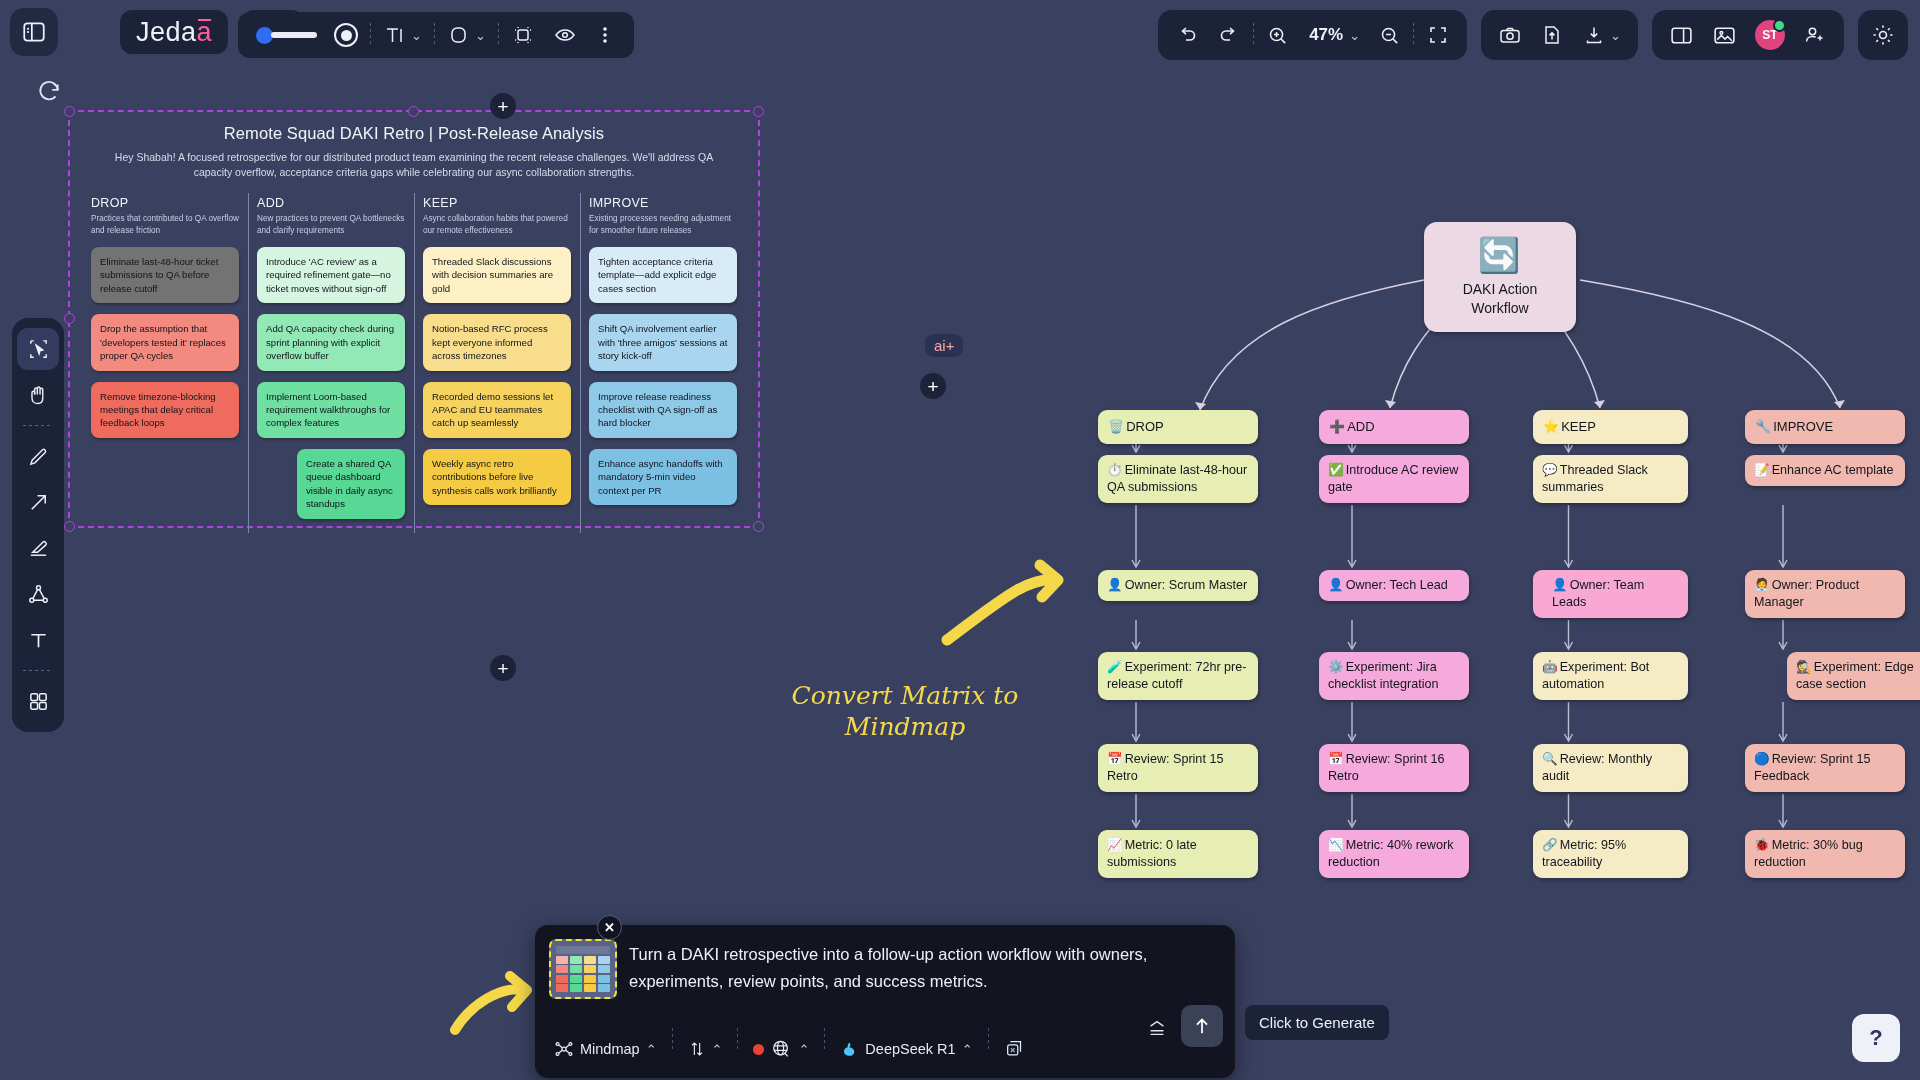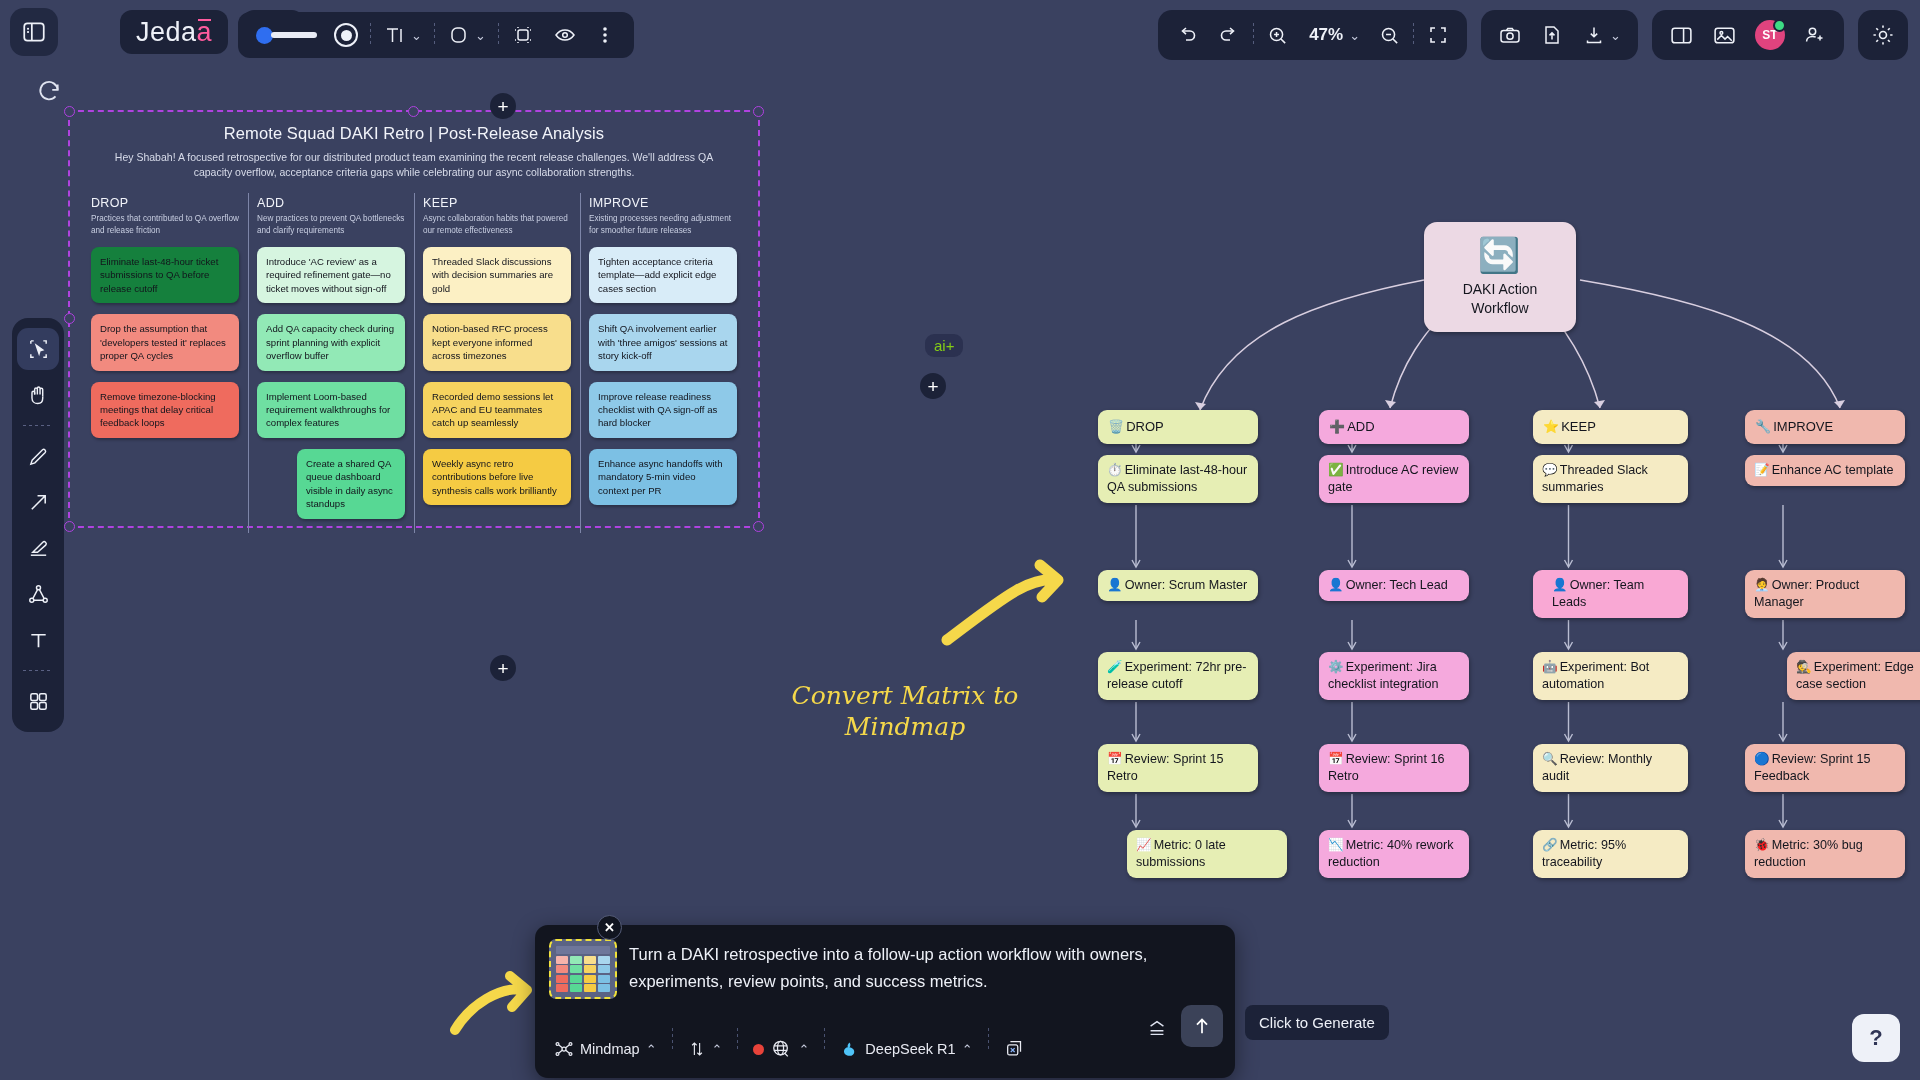--- a/index.html
+++ b/index.html
@@ -73,21 +73,21 @@
     border-radius:8px; padding:8px 9px; margin-top:11px; font-size:9.6px; line-height:1.4;
     color:#12141c; box-shadow: 1px 2px 3px rgba(0,0,0,.28); min-height:52px;
   }
   .handle { position:absolute; width:11px;height:11px;border-radius:50%;border:1.6px solid #b042e0; background:#3a4160; }
   .handle.tl{left:-6px;top:-6px;} .handle.tr{right:-6px;top:-6px;}
   .handle.bl{left:-6px;bottom:-6px;} .handle.br{right:-6px;bottom:-6px;}
   .handle.ml{left:-6px;top:50%;margin-top:-6px;} .handle.tm{left:50%;margin-left:-6px;top:-6px;}
 
   .plus-btn { position:absolute; width:26px;height:26px;border-radius:50%;background:#1c2238;color:#fff;
     display:flex;align-items:center;justify-content:center;font-size:19px; line-height:1; z-index:20;}
-  .aiplus { position:absolute; background:#2b3150;border-radius:9px;padding:3px 9px;color:#84cc16;font-size:15px;z-index:20;}
+  .aiplus { position:absolute; background:#2b3150;border-radius:9px;padding:3px 9px;color:#fca5a5;font-size:15px;z-index:20;}
   .refresh-ic { position:absolute; left:36px; top:78px; color:#dfe3f0; z-index:20;}
 
   
   .mm { position:absolute; left:0; top:0; width:1920px; height:1080px; z-index:8; pointer-events:none;}
   .node {
     position:absolute; border-radius:9px; padding:7px 9px; font-size:12.6px; line-height:1.35;
     color:#14161e; box-shadow: 1px 2px 4px rgba(0,0,0,.33);
   }
   .node.center {
     width:152px; text-align:center; padding:16px 10px 14px; border-radius:13px; font-size:14px;
@@ -368,21 +368,21 @@
   <span class="handle ml"></span>
   <span class="handle bl"></span>
   <span class="handle br"></span>
   <div class="m-inner">
     <div class="m-title">Remote Squad DAKI Retro | Post-Release Analysis</div>
     <div class="m-sub">Hey Shabah! A focused retrospective for our distributed product team examining the recent release challenges. We'll address QA capacity overflow, acceptance criteria gaps while celebrating our async collaboration strengths.</div>
     <div class="m-cols" id="matrix-columns">
         <div class="m-col">
           <div class="m-col-h">DROP</div>
           <div class="m-col-d">Practices that contributed to QA overflow and release friction</div>
-          <div class="m-card" style="background: #15803d;">Eliminate last-48-hour ticket submissions to QA before release cutoff</div>
+          <div class="m-card" style="background: #737373;">Eliminate last-48-hour ticket submissions to QA before release cutoff</div>
           <div class="m-card" style="background: rgb(242, 138, 127);">Drop the assumption that 'developers tested it' replaces proper QA cycles</div>
           <div class="m-card" style="background: rgb(239, 107, 94);">Remove timezone-blocking meetings that delay critical feedback loops</div>
         </div>
         <div class="m-col">
           <div class="m-col-h">ADD</div>
           <div class="m-col-d">New practices to prevent QA bottlenecks and clarify requirements</div>
           <div class="m-card" style="background: rgb(214, 245, 224);">Introduce 'AC review' as a required refinement gate—no ticket moves without sign-off</div>
           <div class="m-card" style="background: rgb(146, 233, 182);">Add QA capacity check during sprint planning with explicit overflow buffer</div>
           <div class="m-card" style="background: rgb(111, 223, 162);">Implement Loom-based requirement walkthroughs for complex features</div>
           <div class="m-card" style="background: rgb(87, 216, 148); margin-left: 40px;">Create a shared QA queue dashboard visible in daily async standups</div>
@@ -457,21 +457,21 @@
 <div class="mm" id="mindmap-layer">
     <div class="node center" style="left: 1424px; top: 222px; background: rgb(236, 217, 228);">
       <div style="font-size:34px;line-height:1;margin-bottom:8px;">🔄</div>
       <div>DAKI Action Workflow</div>
     </div>
     <div class="node branch" style="left: 1098px; top: 410px; width: 160px; background: rgb(230, 238, 180);"><span class="em">🗑️</span><span>DROP</span></div>
     <div class="node" style="left: 1098px; top: 455px; width: 160px; background: rgb(230, 238, 180);"><span class="em">⏱️</span><span>Eliminate last-48-hour QA submissions</span></div>
     <div class="node" style="left: 1098px; top: 570px; width: 160px; background: rgb(230, 238, 180);"><span class="em">👤</span><span>Owner: Scrum Master</span></div>
     <div class="node" style="left: 1098px; top: 652px; width: 160px; background: rgb(230, 238, 180);"><span class="em">🧪</span><span>Experiment: 72hr pre-release cutoff</span></div>
     <div class="node" style="left: 1098px; top: 744px; width: 160px; background: rgb(230, 238, 180);"><span class="em">📅</span><span>Review: Sprint 15 Retro</span></div>
-    <div class="node" style="left: 1127px; top: 830px; width: 160px; background: rgb(230, 238, 180);"><span class="em">📈</span><span>Metric: 0 late submissions</span></div>
+    <div class="node" style="left: 1098px; top: 830px; width: 160px; background: rgb(230, 238, 180);"><span class="em">📈</span><span>Metric: 0 late submissions</span></div>
     <div class="node branch" style="left: 1319px; top: 410px; width: 150px; background: rgb(245, 169, 221);"><span class="em">➕</span><span>ADD</span></div>
     <div class="node" style="left: 1319px; top: 455px; width: 150px; background: rgb(245, 169, 221);"><span class="em">✅</span><span>Introduce AC review gate</span></div>
     <div class="node" style="left: 1319px; top: 570px; width: 150px; background: rgb(245, 169, 221);"><span class="em">👤</span><span>Owner: Tech Lead</span></div>
     <div class="node" style="left: 1319px; top: 652px; width: 150px; background: rgb(245, 169, 221);"><span class="em">⚙️</span><span>Experiment: Jira checklist integration</span></div>
     <div class="node" style="left: 1319px; top: 744px; width: 150px; background: rgb(245, 169, 221);"><span class="em">📅</span><span>Review: Sprint 16 Retro</span></div>
     <div class="node" style="left: 1319px; top: 830px; width: 150px; background: rgb(245, 169, 221);"><span class="em">📉</span><span>Metric: 40% rework reduction</span></div>
     <div class="node branch" style="left: 1533px; top: 410px; width: 155px; background: rgb(245, 235, 196);"><span class="em">⭐</span><span>KEEP</span></div>
     <div class="node" style="left: 1533px; top: 455px; width: 155px; background: rgb(245, 235, 196);"><span class="em">💬</span><span>Threaded Slack summaries</span></div>
     <div class="node" style="left: 1533px; top: 570px; width: 155px; background: #f9a8d4; padding-left: 19px;"><span class="em">👤</span><span>Owner: Team Leads</span></div>
     <div class="node" style="left: 1533px; top: 652px; width: 155px; background: rgb(245, 235, 196);"><span class="em">🤖</span><span>Experiment: Bot automation</span></div>

